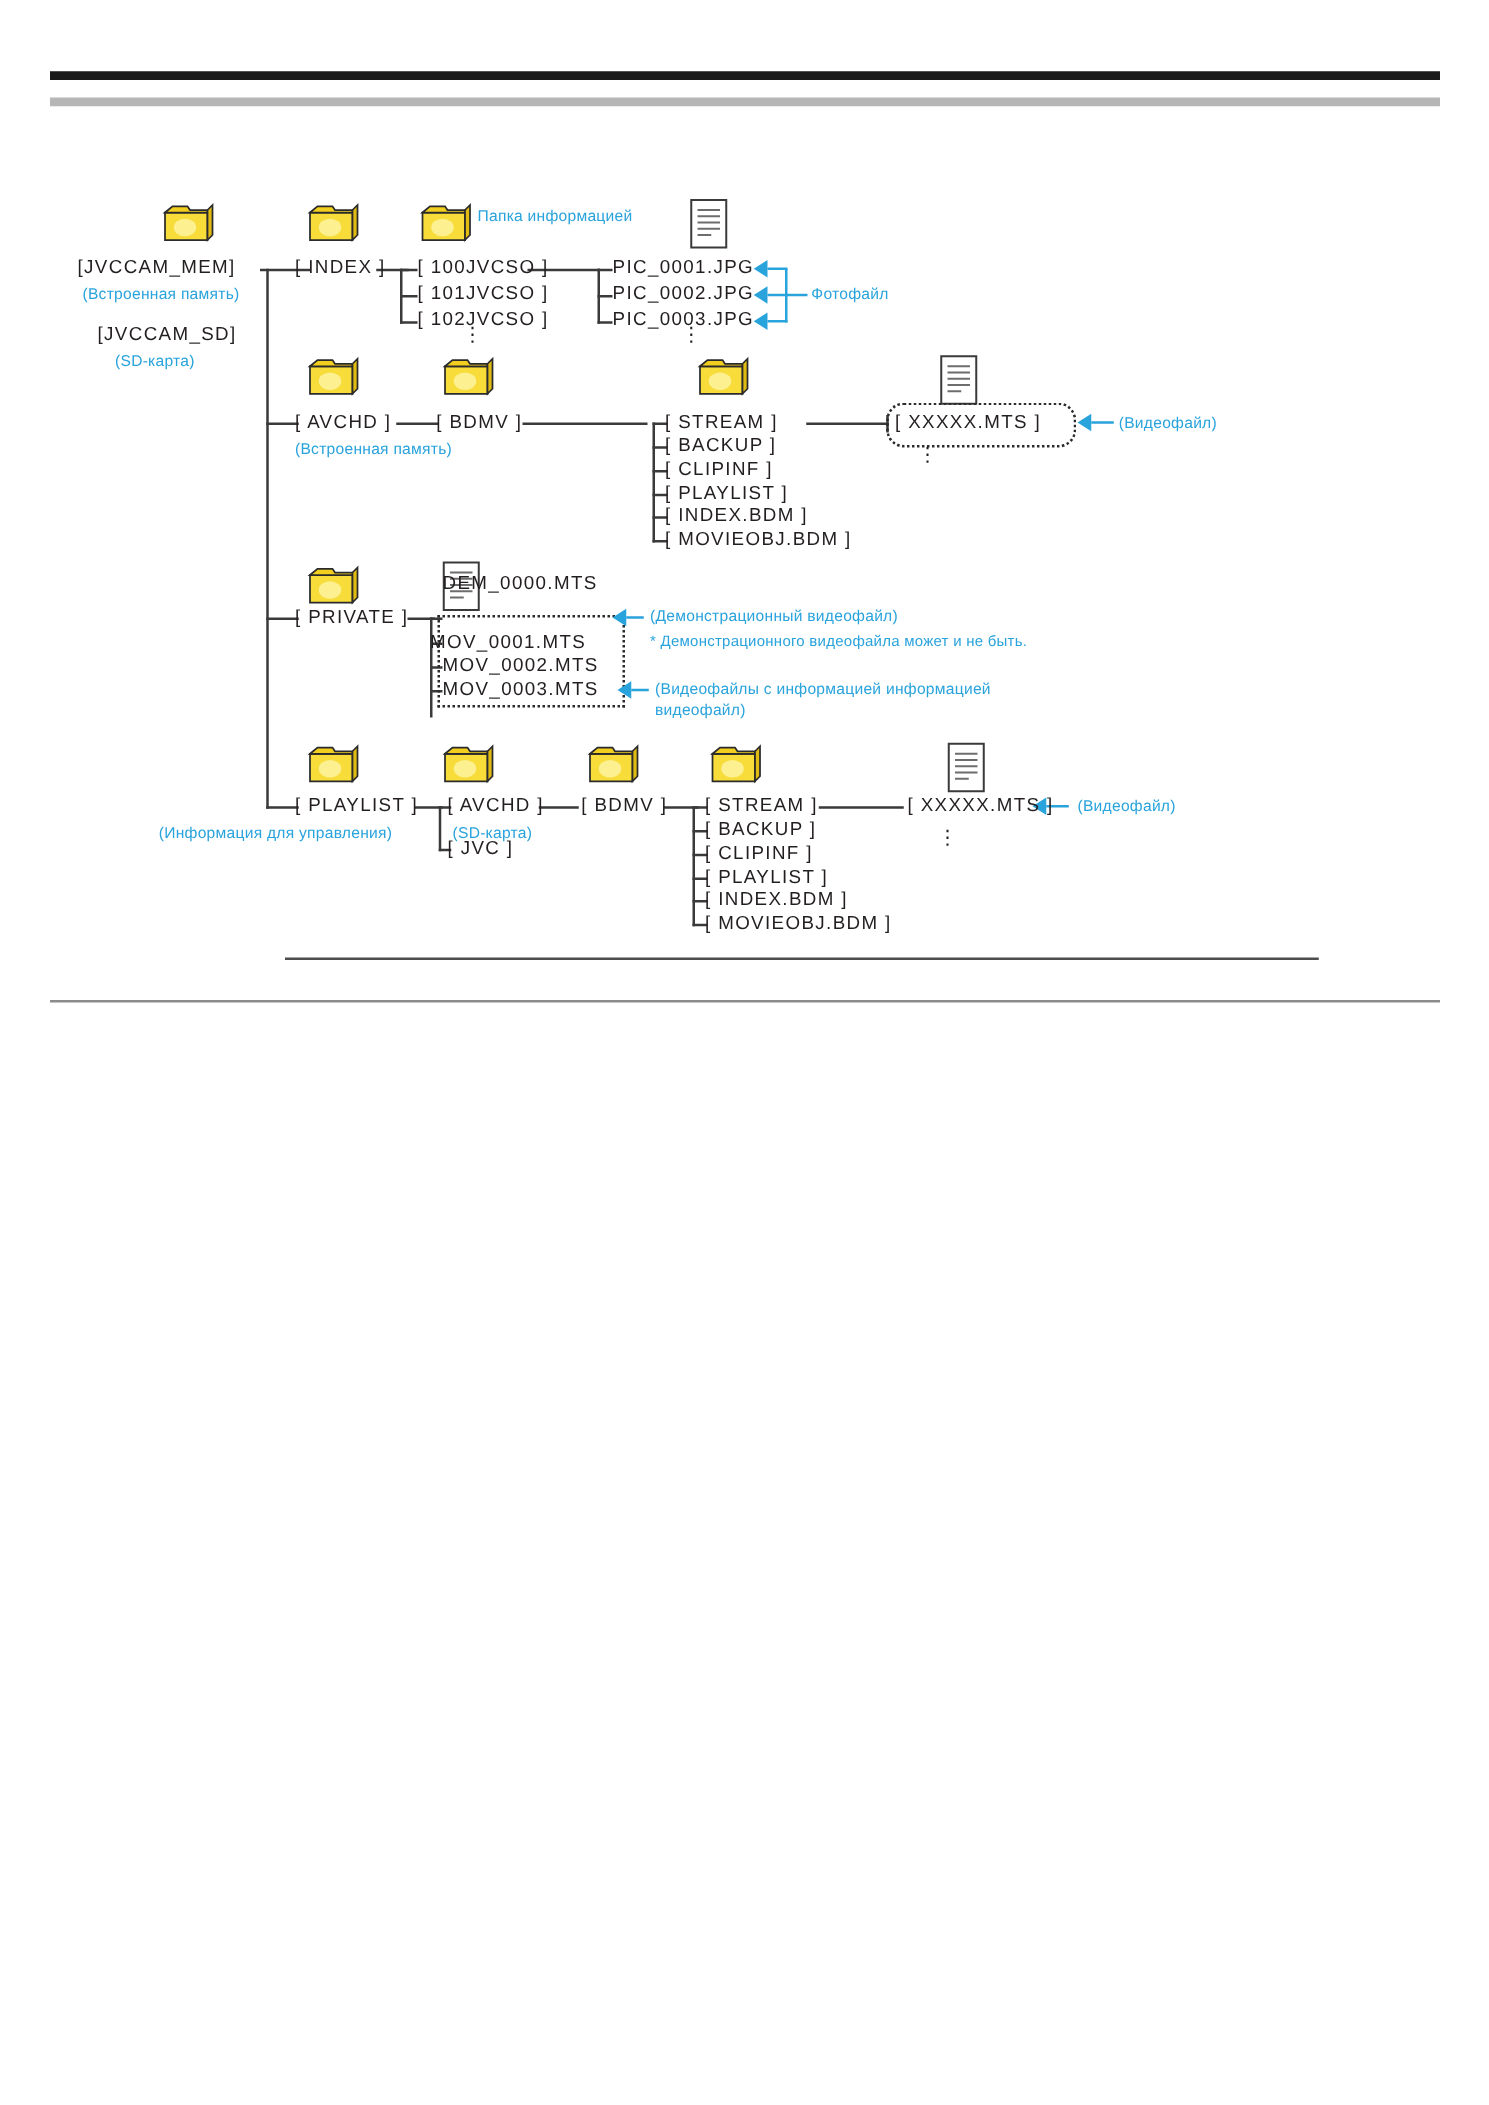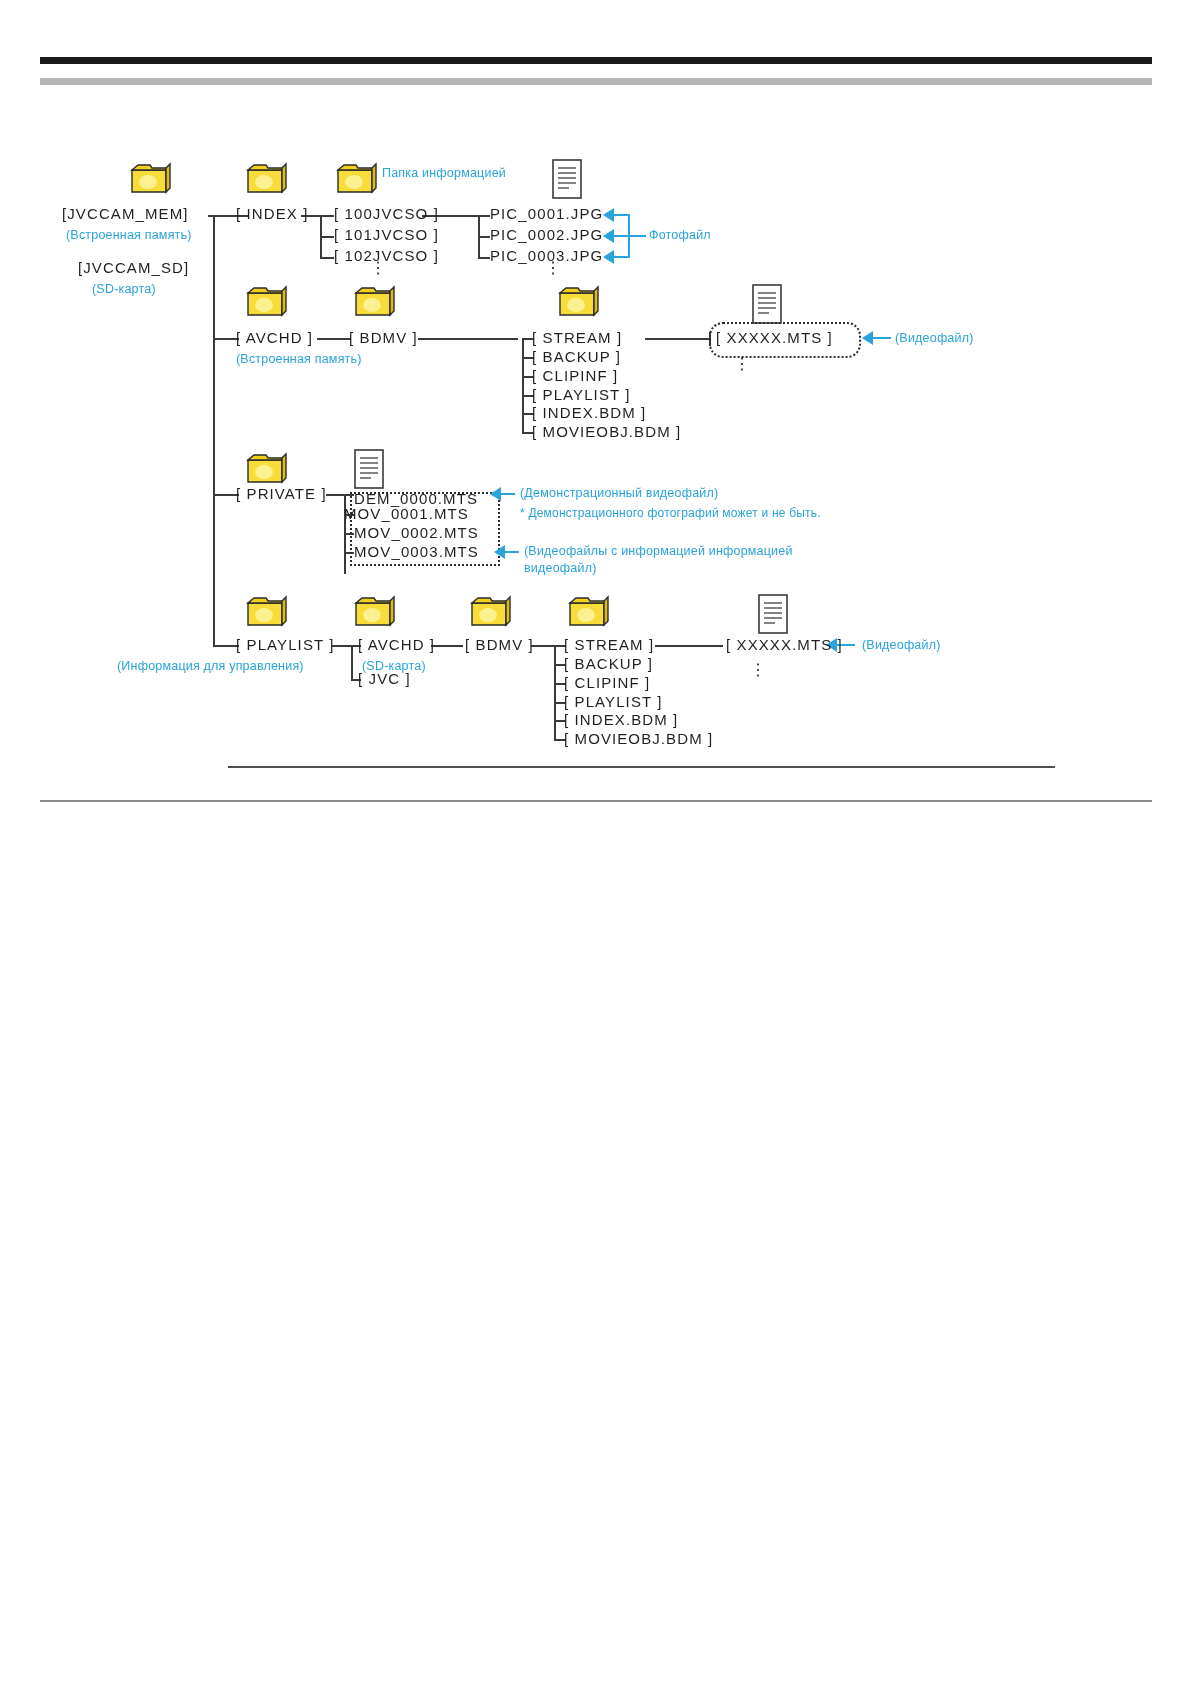--- a/index.html
+++ b/index.html
@@ -292,31 +292,31 @@
 <div class="t" style="left:532px;top:348px;">[ BACKUP ]</div>
 <div class="t" style="left:532px;top:367px;">[ CLIPINF ]</div>
 <div class="t" style="left:532px;top:386px;">[ PLAYLIST ]</div>
 <div class="t" style="left:532px;top:404px;">[ INDEX.BDM ]</div>
 <div class="t" style="left:532px;top:423px;">[ MOVIEOBJ.BDM ]</div>
 <div class="t" style="left:716px;top:329px;">[ XXXXX.MTS ]</div>
 <div class="t" style="left:734px;top:354px;font-size:16px;">⋮</div>
 <div class="t blue" style="left:895px;top:331px;">(Видеофайл)</div>
 
 <div class="t" style="left:236px;top:485px;">[ PRIVATE ]</div>
-<div class="t" style="left:354px;top:490px;">DEM_0000.MTS</div>
+<div class="t" style="left:354px;top:458px;">DEM_0000.MTS</div>
 <div class="t" style="left:344px;top:505px;">MOV_0001.MTS</div>
 <div class="t" style="left:354px;top:524px;">MOV_0002.MTS</div>
 <div class="t" style="left:354px;top:543px;">MOV_0003.MTS</div>
 <div class="t blue" style="left:520px;top:486px;">(Демонстрационный видеофайл)</div>
-<div class="t blue b2" style="left:520px;top:506px;">* Демонстрационного фотографий может и не быть.</div>
+<div class="t blue b2" style="left:520px;top:506px;">* Демонстрационного видеофайла может и не быть.</div>
 <div class="t blue" style="left:524px;top:544px;">(Видеофайлы с информацией информацией</div>
 <div class="t blue" style="left:524px;top:561px;">видеофайл)</div>
 
 <div class="t" style="left:236px;top:636px;">[ PLAYLIST ]</div>
-<div class="t blue" style="left:117px;top:659px;">(Информация для управления)</div>
+<div class="t blue" style="left:127px;top:659px;">(Информация для управления)</div>
 <div class="t" style="left:358px;top:636px;">[ AVCHD ]</div>
 <div class="t blue" style="left:362px;top:659px;">(SD-карта)</div>
 <div class="t" style="left:358px;top:670px;">[ JVC ]</div>
 <div class="t" style="left:465px;top:636px;">[ BDMV ]</div>
 <div class="t" style="left:564px;top:636px;">[ STREAM ]</div>
 <div class="t" style="left:564px;top:655px;">[ BACKUP ]</div>
 <div class="t" style="left:564px;top:674px;">[ CLIPINF ]</div>
 <div class="t" style="left:564px;top:693px;">[ PLAYLIST ]</div>
 <div class="t" style="left:564px;top:711px;">[ INDEX.BDM ]</div>
 <div class="t" style="left:564px;top:730px;">[ MOVIEOBJ.BDM ]</div>

